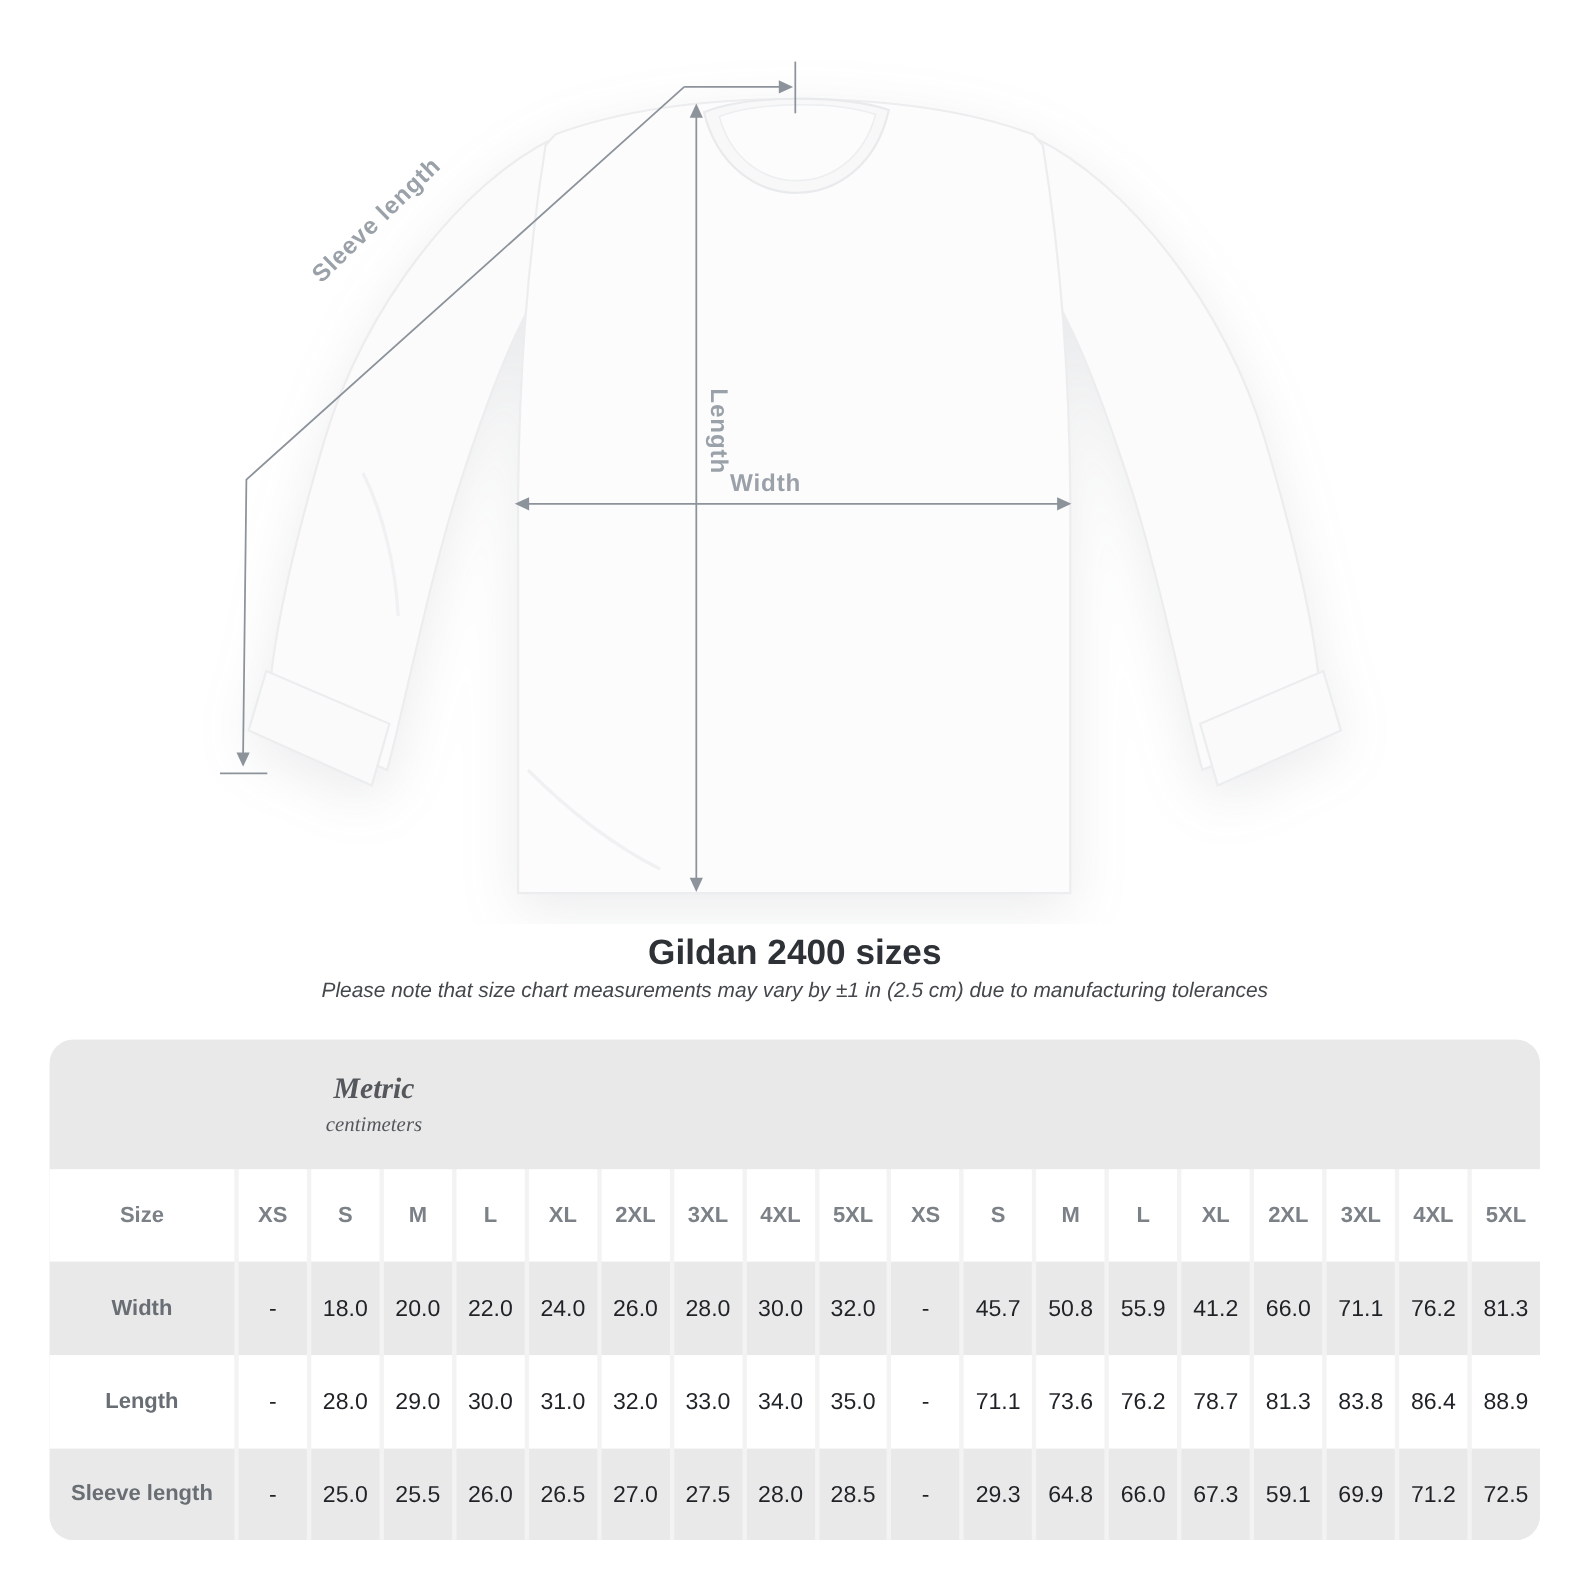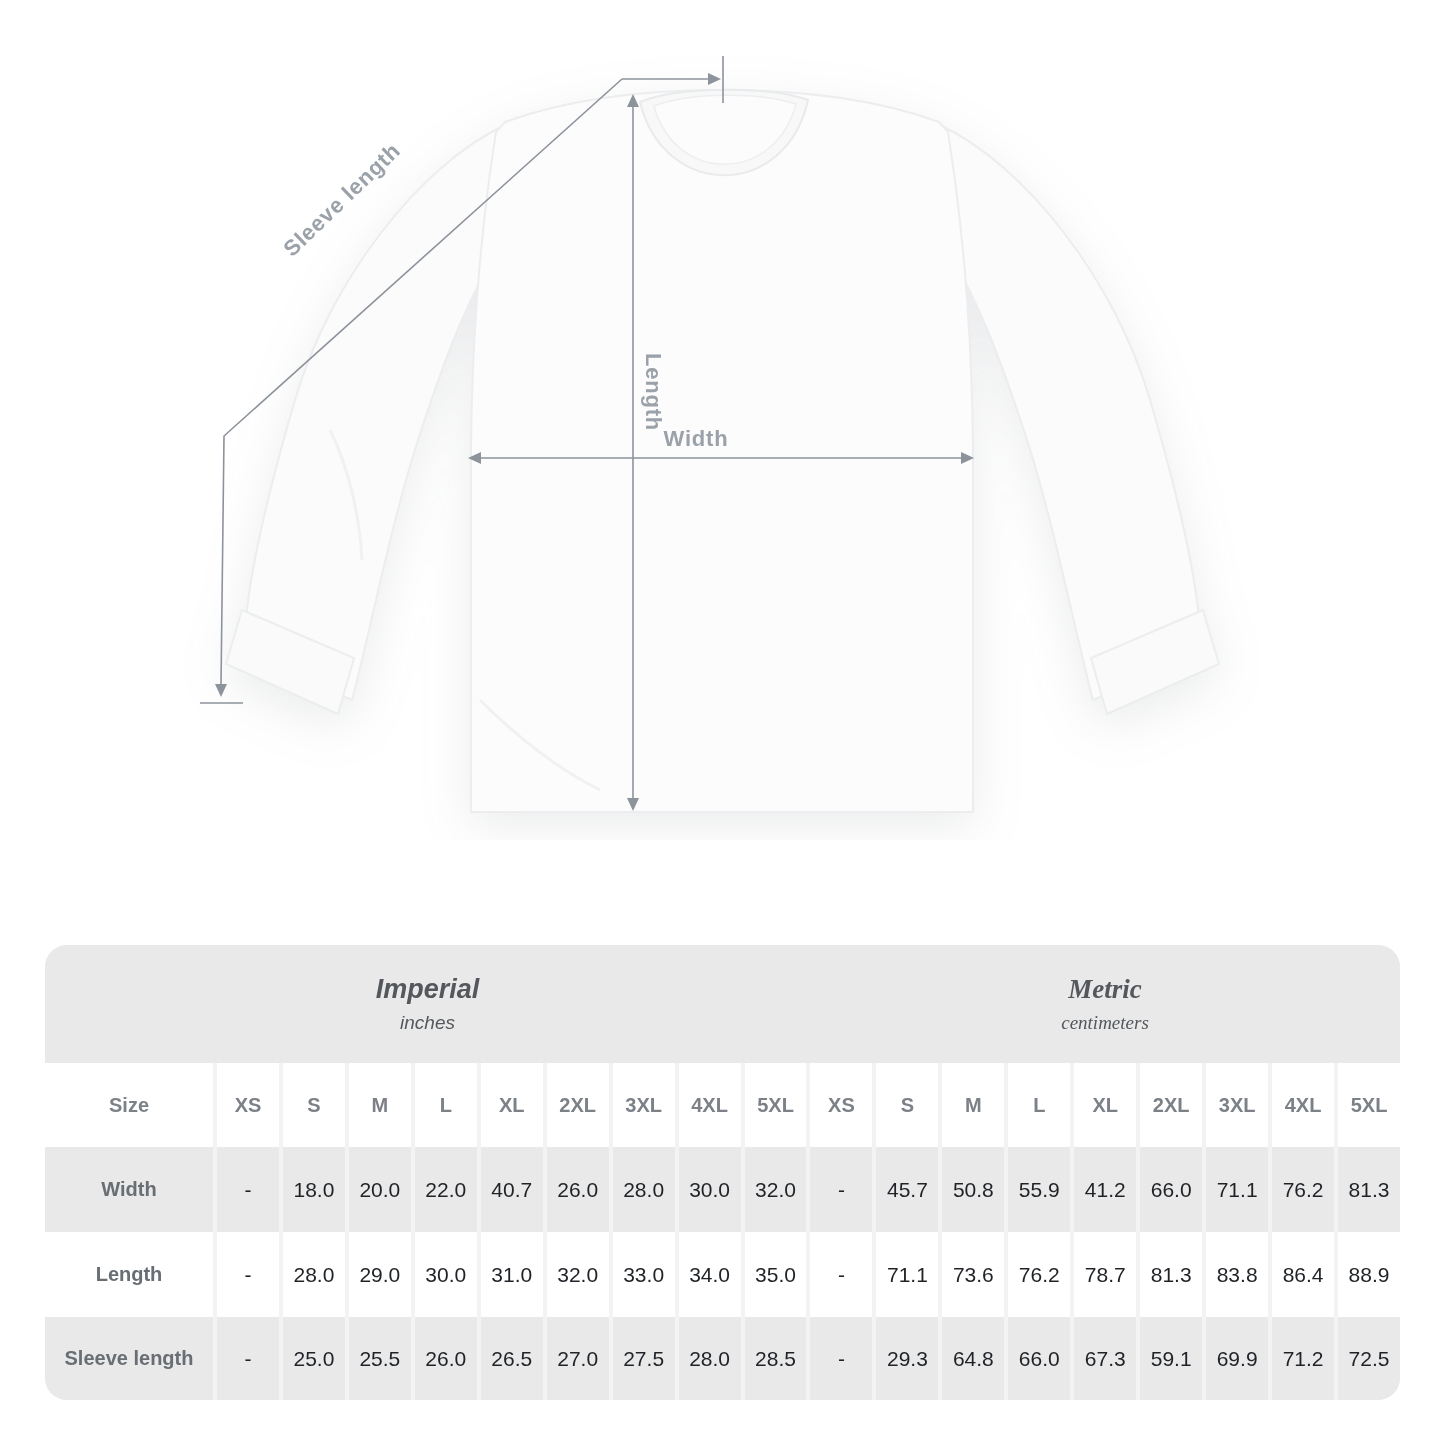--- a/index.html
+++ b/index.html
@@ -80,27 +80,27 @@
         <polygon points="468,458 481,452 481,464" fill="#8d939b" stroke="none"></polygon>
         <polygon points="974,458 961,452 961,464" fill="#8d939b" stroke="none"></polygon>
       </g>
     </g>
 
     <text class="meas-label" transform="translate(347,205) rotate(-44)" text-anchor="middle">Sleeve length</text>
     <text class="meas-label" transform="translate(646,392) rotate(90)" text-anchor="middle">Length</text>
     <text class="meas-label" x="696" y="446" text-anchor="middle">Width</text>
   </svg>
 
+  <div class="heading" style="top:846px;">
+    <h1>Gildan 2400 sizes</h1>
+    <p>Please note that size chart measurements may vary by ±1 in (2.5 cm) due to manufacturing tolerances</p>
+  </div>
 
   <div class="chart">
     <div class="band">
-      <div class="group imperial">
-        <div class="gtitle">Imperial</div>
-        <div class="gunit">inches</div>
-      </div>
       <div class="group metric">
         <div class="gtitle">Metric</div>
         <div class="gunit">centimeters</div>
       </div>
     </div>
     <div class="grid">
         <div class="cell hdr">Size</div>
         <div class="cell hdr">XS</div>
         <div class="cell hdr">S</div>
         <div class="cell hdr">M</div>
@@ -117,21 +117,21 @@
         <div class="cell hdr">XL</div>
         <div class="cell hdr">2XL</div>
         <div class="cell hdr">3XL</div>
         <div class="cell hdr">4XL</div>
         <div class="cell hdr">5XL</div>
         <div class="cell rowlabel alt">Width</div>
         <div class="cell val alt">-</div>
         <div class="cell val alt">18.0</div>
         <div class="cell val alt">20.0</div>
         <div class="cell val alt">22.0</div>
-        <div class="cell val alt">40.7</div>
+        <div class="cell val alt">24.0</div>
         <div class="cell val alt">26.0</div>
         <div class="cell val alt">28.0</div>
         <div class="cell val alt">30.0</div>
         <div class="cell val alt">32.0</div>
         <div class="cell val alt">-</div>
         <div class="cell val alt">45.7</div>
         <div class="cell val alt">50.8</div>
         <div class="cell val alt">55.9</div>
         <div class="cell val alt">41.2</div>
         <div class="cell val alt">66.0</div>

